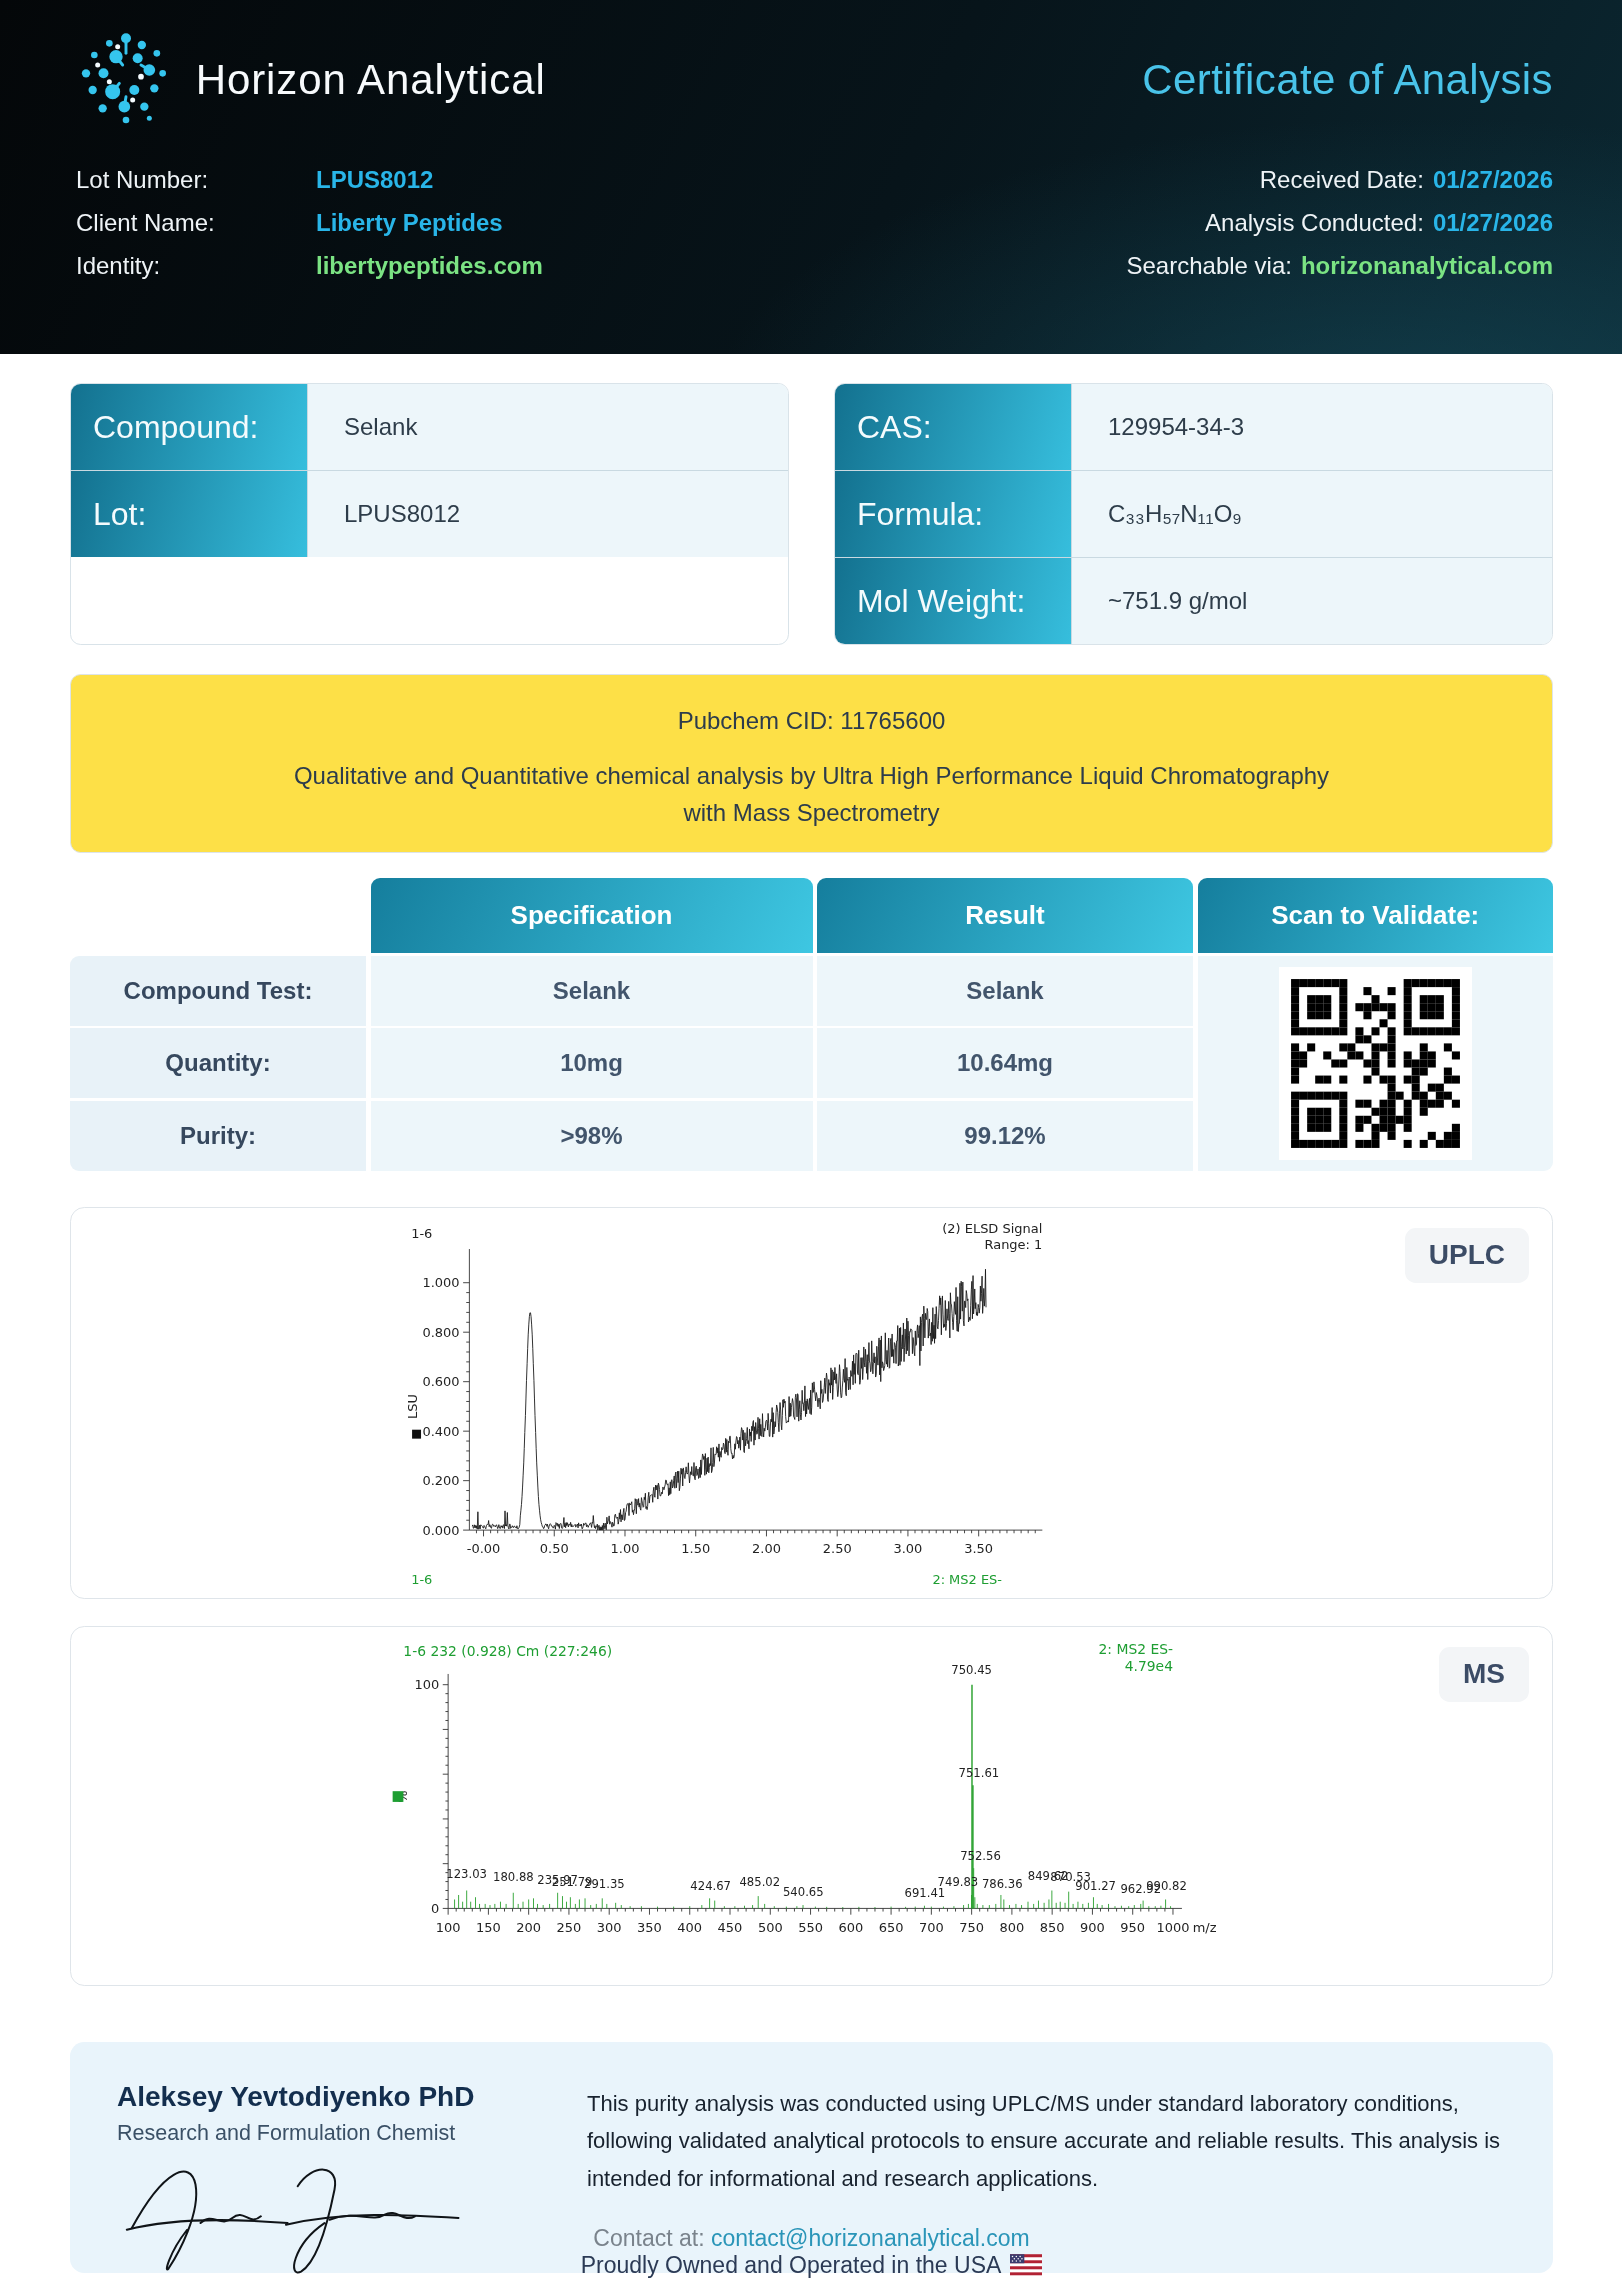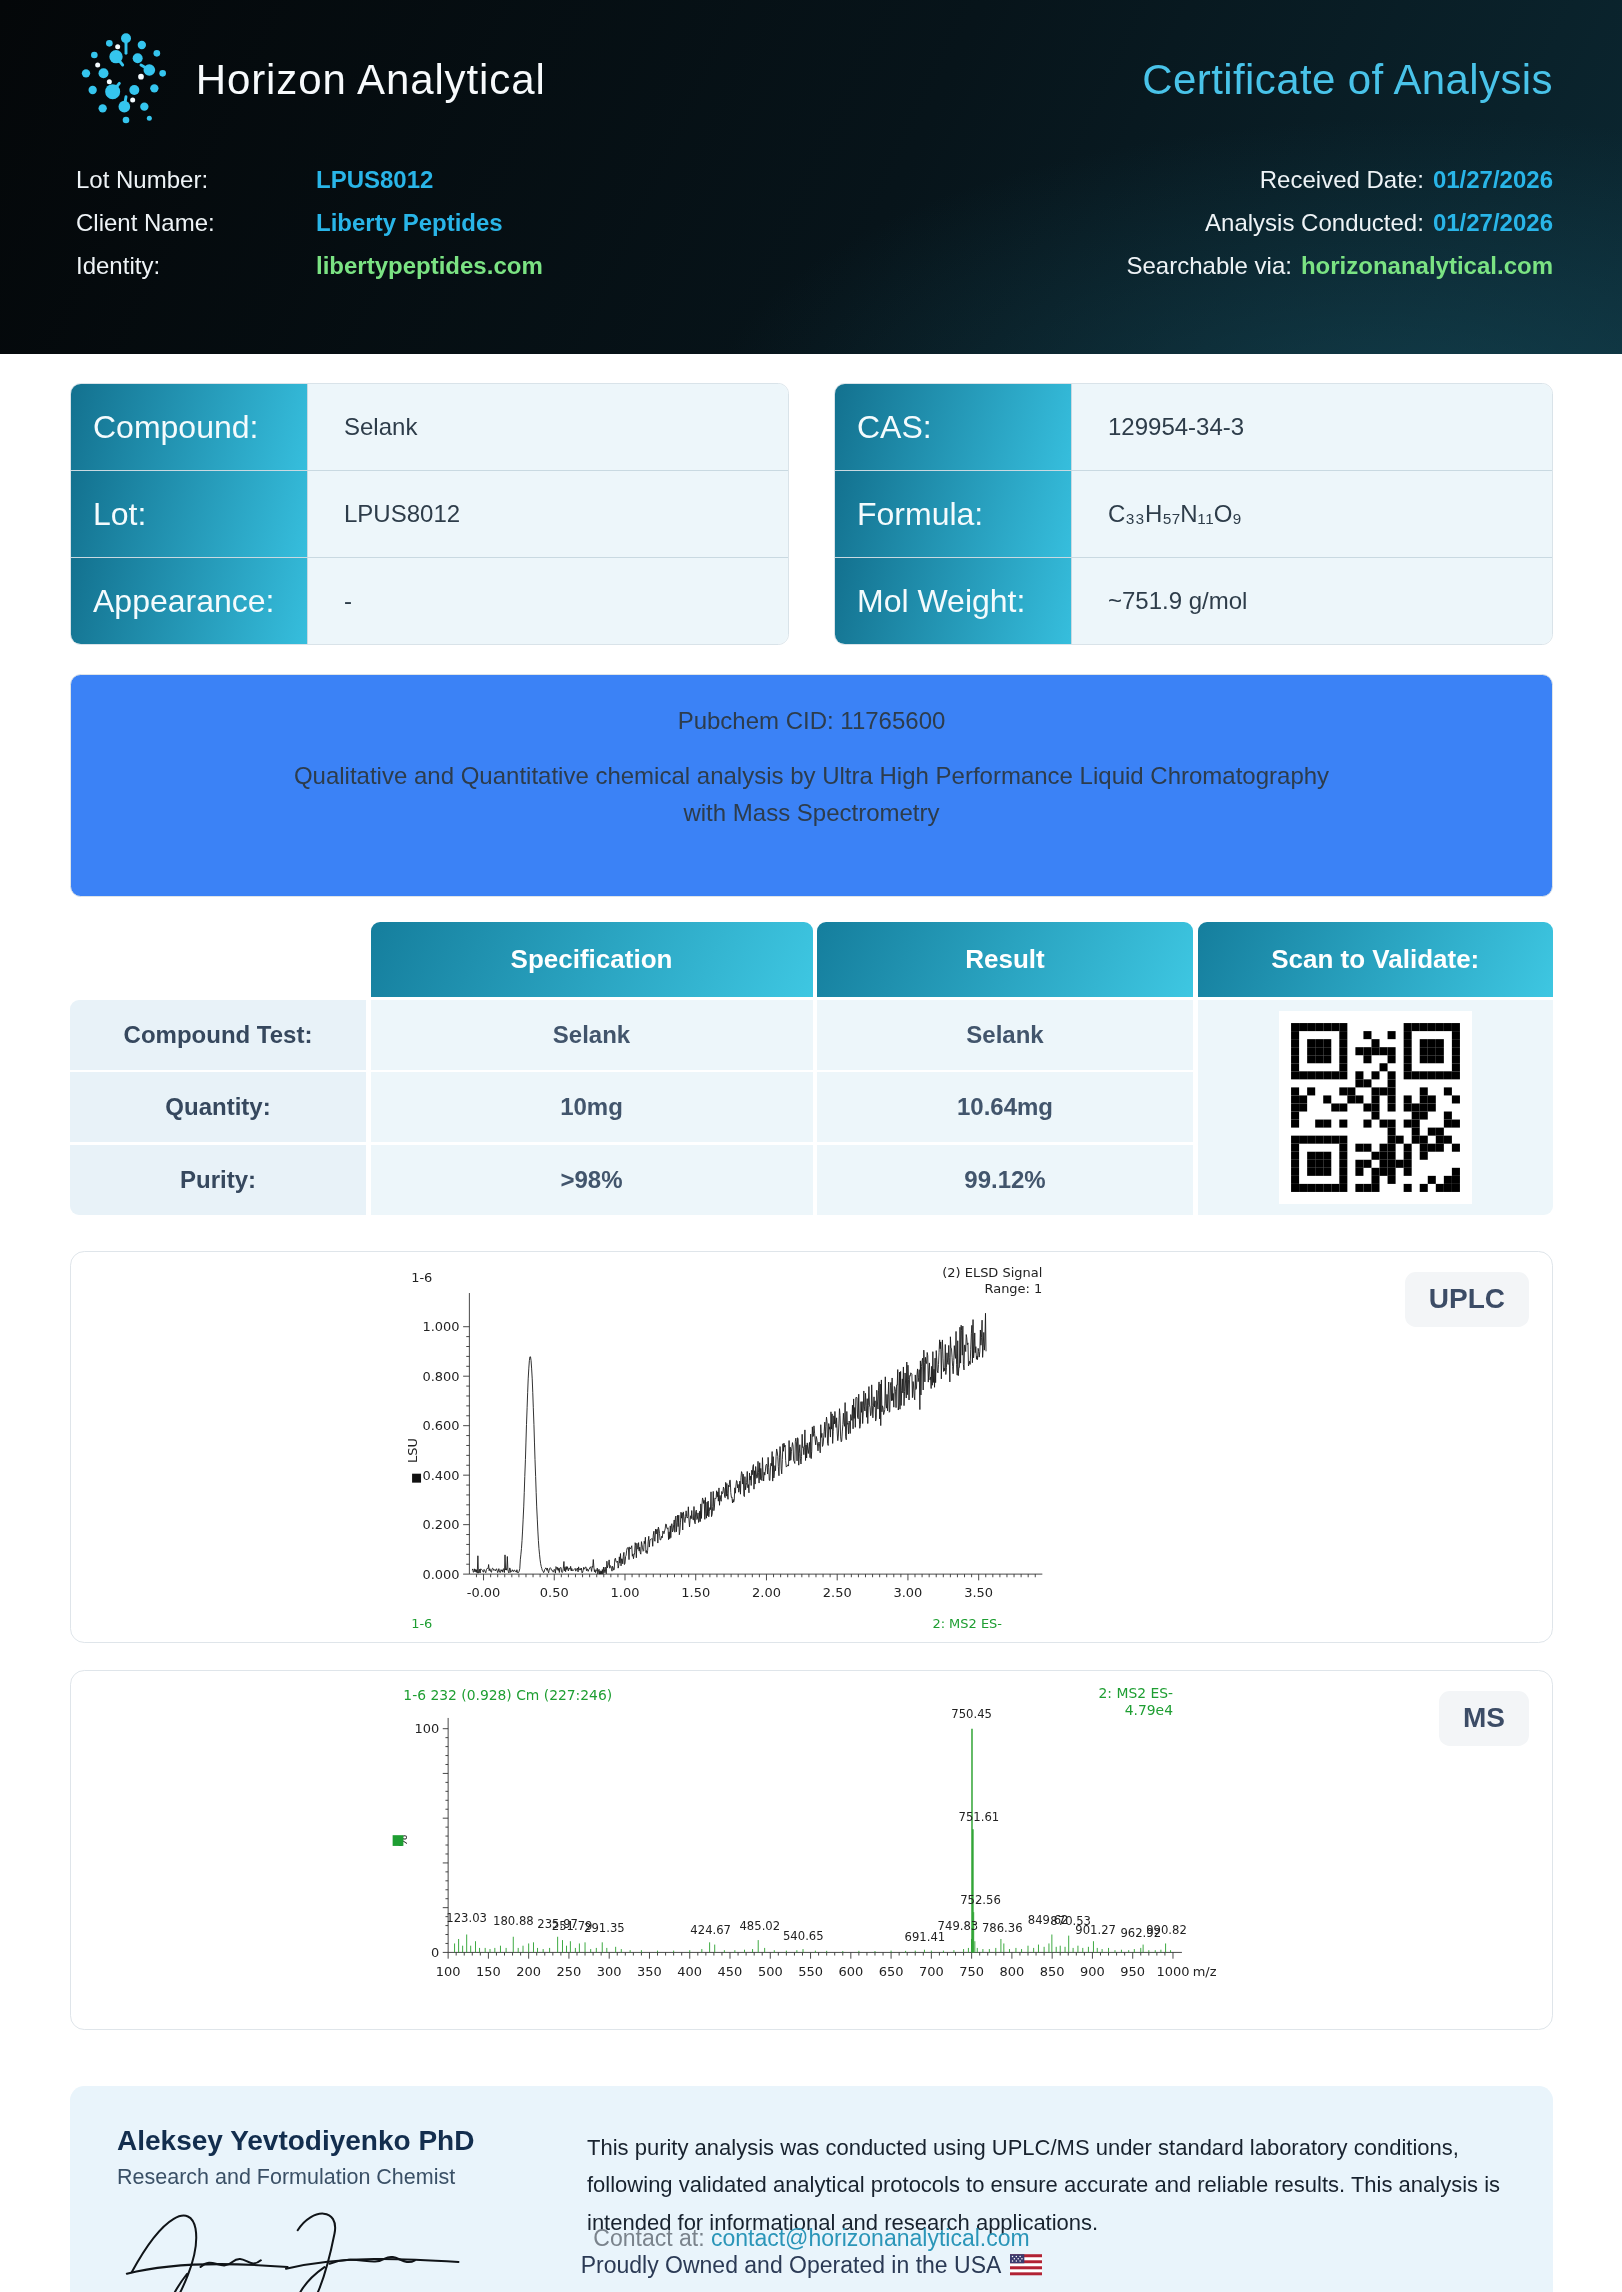--- a/index.html
+++ b/index.html
@@ -26,22 +26,22 @@
   .info-tables{margin:29px 70px 0;display:flex;gap:45px;}
   .info-card{flex:1;border-radius:10.7px;overflow:hidden;border:0.9px solid #d9e3e9;}
   .info-row{display:grid;grid-template-columns:236px 1fr;min-height:86px;}
   .info-row + .info-row{border-top:1.8px solid #c9d9e1;}
   .info-label{background:linear-gradient(105deg,#13718f,#36bedd);color:#f4fbfd;font-size:32px;
               display:flex;align-items:center;padding-left:22px;}
   .info-value{background:#edf6fa;color:#2e3d4a;font-size:24px;display:flex;align-items:center;
               padding-left:36px;border-left:1.8px solid #c9d9e1;}
 
   
-  .pubchem{margin:29px 70px 0;height:223px;box-sizing:border-box;border:1.8px solid #dde4e9;
-           background:#3b82f6;border-radius:10.7px;text-align:center;padding-top:32px;
+  .pubchem{margin:29px 70px 0;height:179px;box-sizing:border-box;border:1.8px solid #dde4e9;
+           background:#fde047;border-radius:10.7px;text-align:center;padding-top:32px;
            font-size:24px;color:#2d3c4c;}
   .pubchem .line2{max-width:1066px;margin:21.5px auto 0;line-height:1.55;}
 
   
   .spec{margin:25px 70px 0;display:grid;grid-template-columns:296px 442px 376px 1fr;
         gap:2.7px 4.5px;}
   .sh{background:linear-gradient(115deg,#157e9d,#3ec7e2);color:#ffffff;font-weight:700;
       font-size:26px;height:75px;display:flex;align-items:center;justify-content:center;
       border-radius:9px 9px 0 0;}
   .sp-blank{background:transparent;}
@@ -153,24 +153,20 @@
 
   <div class="info-tables">
     <div class="info-card">
       <div class="info-row">
         <div class="info-label">Compound:</div>
         <div class="info-value">Selank</div>
       </div>
       <div class="info-row">
         <div class="info-label">Lot:</div>
         <div class="info-value">LPUS8012</div>
-      </div>
-      <div class="info-row">
-        <div class="info-label">Appearance:</div>
-        <div class="info-value">-</div>
       </div>
     </div>
     <div class="info-card">
       <div class="info-row">
         <div class="info-label">CAS:</div>
         <div class="info-value">129954-34-3</div>
       </div>
       <div class="info-row">
         <div class="info-label">Formula:</div>
         <div class="info-value">C₃₃H₅₇N₁₁O₉</div>

